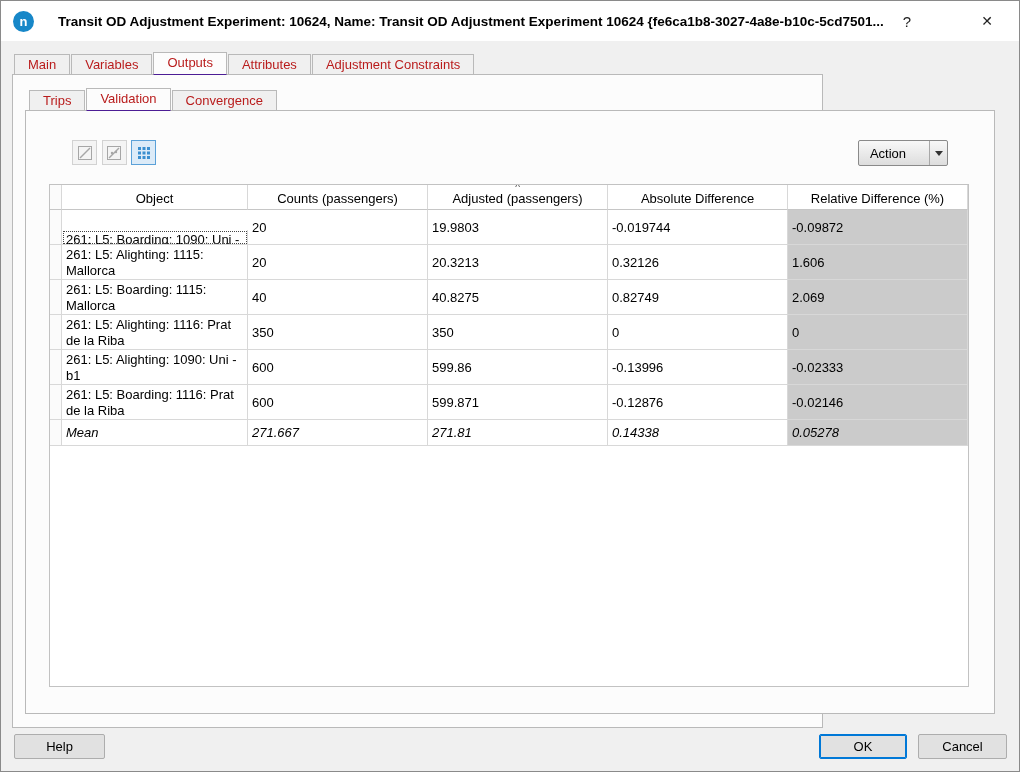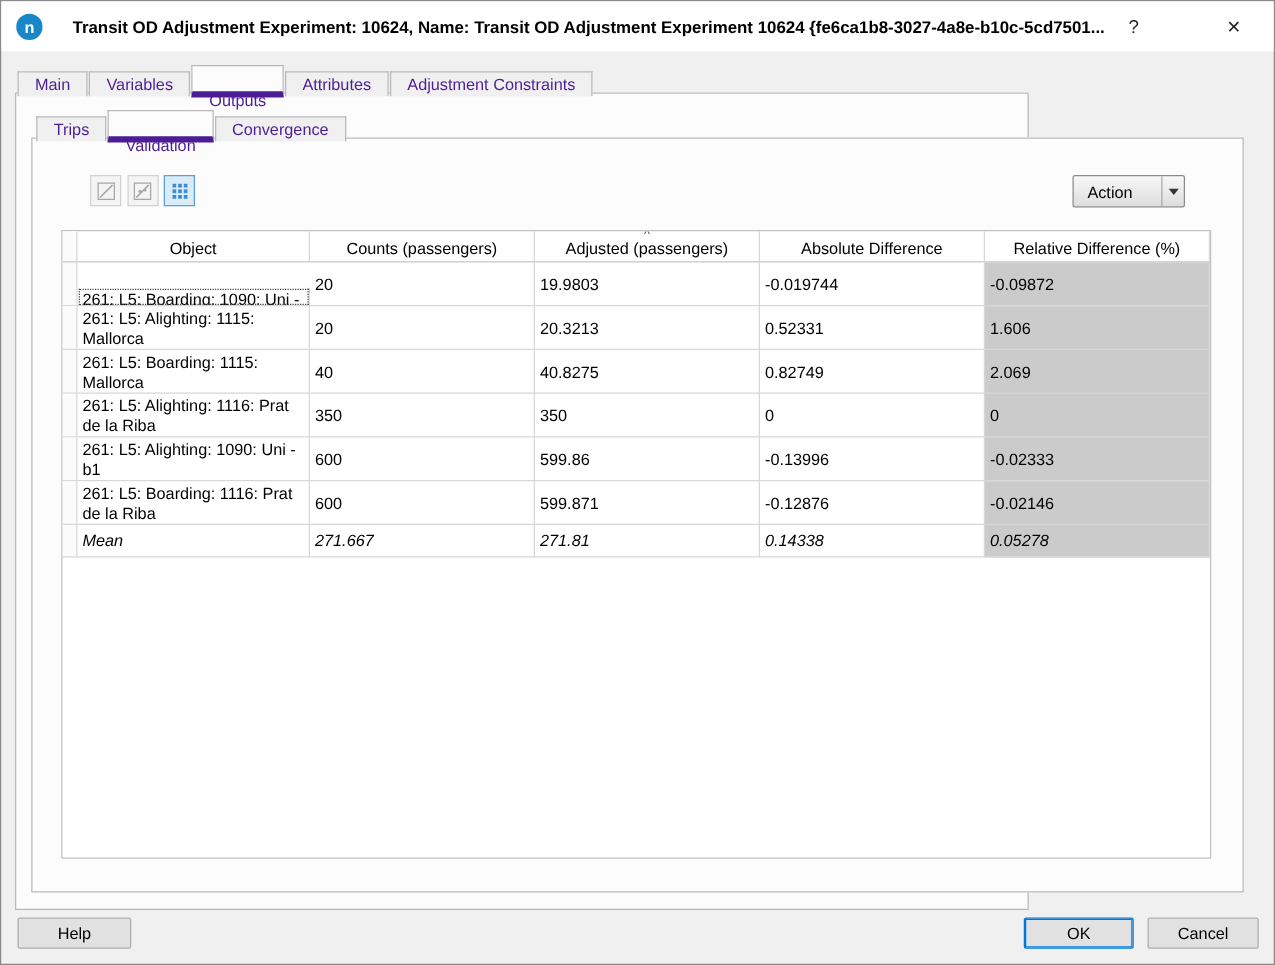--- a/index.html
+++ b/index.html
@@ -10,22 +10,22 @@
   
   .titlebar { position: absolute; top: 0; left: 0; right: 0; height: 40px; background: #ffffff; display: flex; align-items: center; padding-left: 12px; }
   .logo { width: 21px; height: 21px; border-radius: 50%; background: #1787c8; color: #fff; font-weight: bold; font-size: 13px; display: flex; align-items: center; justify-content: center; flex: 0 0 auto; }
   .title { margin-left: 24px; font-weight: 600; font-size: 13.5px; white-space: nowrap; overflow: hidden; max-width: 860px; }
   .tb-btn { position: absolute; top: 0; height: 40px; display: flex; align-items: center; justify-content: center; font-size: 15px; color: #222; cursor: default; }
   .tb-help { right: 95px; width: 34px; }
   .tb-close { right: 10px; width: 44px; font-size: 14px; }
 
   
   .tabbar { position: absolute; top: 51px; left: 13px; display: flex; align-items: flex-end; z-index: 3; }
-  .tab { height: 20px; padding: 2px 13px 0; background: #f0f0f0; border: 1px solid #b9b9b9; border-bottom: none; margin-right: 1px; color: #4c1d95; white-space: nowrap; }
-  .tab.active { height: 23px; padding-top: 20px; background: #fcfcfc; border-bottom: 5px solid #4c1d95; margin-bottom: -1px; z-index: 4; }
+  .tab { height: 20px; padding: 2px 13px 0; background: #f0f0f0; border: 1px solid #b9b9b9; border-bottom: none; margin-right: 1px; color: #b91c1c; white-space: nowrap; }
+  .tab.active { height: 23px; padding-top: 2px; background: #fcfcfc; border-bottom: 1px solid #4c1d95; margin-bottom: -1px; z-index: 4; }
 
   .pane-outer { position: absolute; top: 73px; left: 11px; width: 811px; height: 654px; background: #fcfcfc; border: 1px solid #b9b9b9; z-index: 2; }
 
   
   .subtabbar { position: absolute; top: 13px; left: 16px; display: flex; align-items: flex-end; z-index: 3; }
   .pane-inner { position: absolute; top: 35px; left: 12px; width: 970px; height: 604px; background: #fcfcfc; border: 1px solid #b9b9b9; }
 
   
   .toolbar { position: absolute; top: 29px; left: 46px; right: 12px; height: 27px; }
   .icon-btn { width: 25px; height: 25px; display: inline-flex; align-items: center; justify-content: center; border: 1px solid #d2d2d2; background: #f4f4f4; vertical-align: top; margin-right: 1px; }
@@ -162,21 +162,21 @@
           <div class="cell num">19.9803</div>
           <div class="cell num">-0.019744</div>
           <div class="cell num gray">-0.09872</div>
         </div>
 
         <div class="trow r2">
           <div class="cell vhead"></div>
           <div class="cell obj">261: L5: Alighting: 1115: Mallorca</div>
           <div class="cell num">20</div>
           <div class="cell num">20.3213</div>
-          <div class="cell num">0.52331</div>
+          <div class="cell num">0.32126</div>
           <div class="cell num gray">1.606</div>
         </div>
 
         <div class="trow r2">
           <div class="cell vhead"></div>
           <div class="cell obj">261: L5: Boarding: 1115: Mallorca</div>
           <div class="cell num">40</div>
           <div class="cell num">40.8275</div>
           <div class="cell num">0.82749</div>
           <div class="cell num gray">2.069</div>

